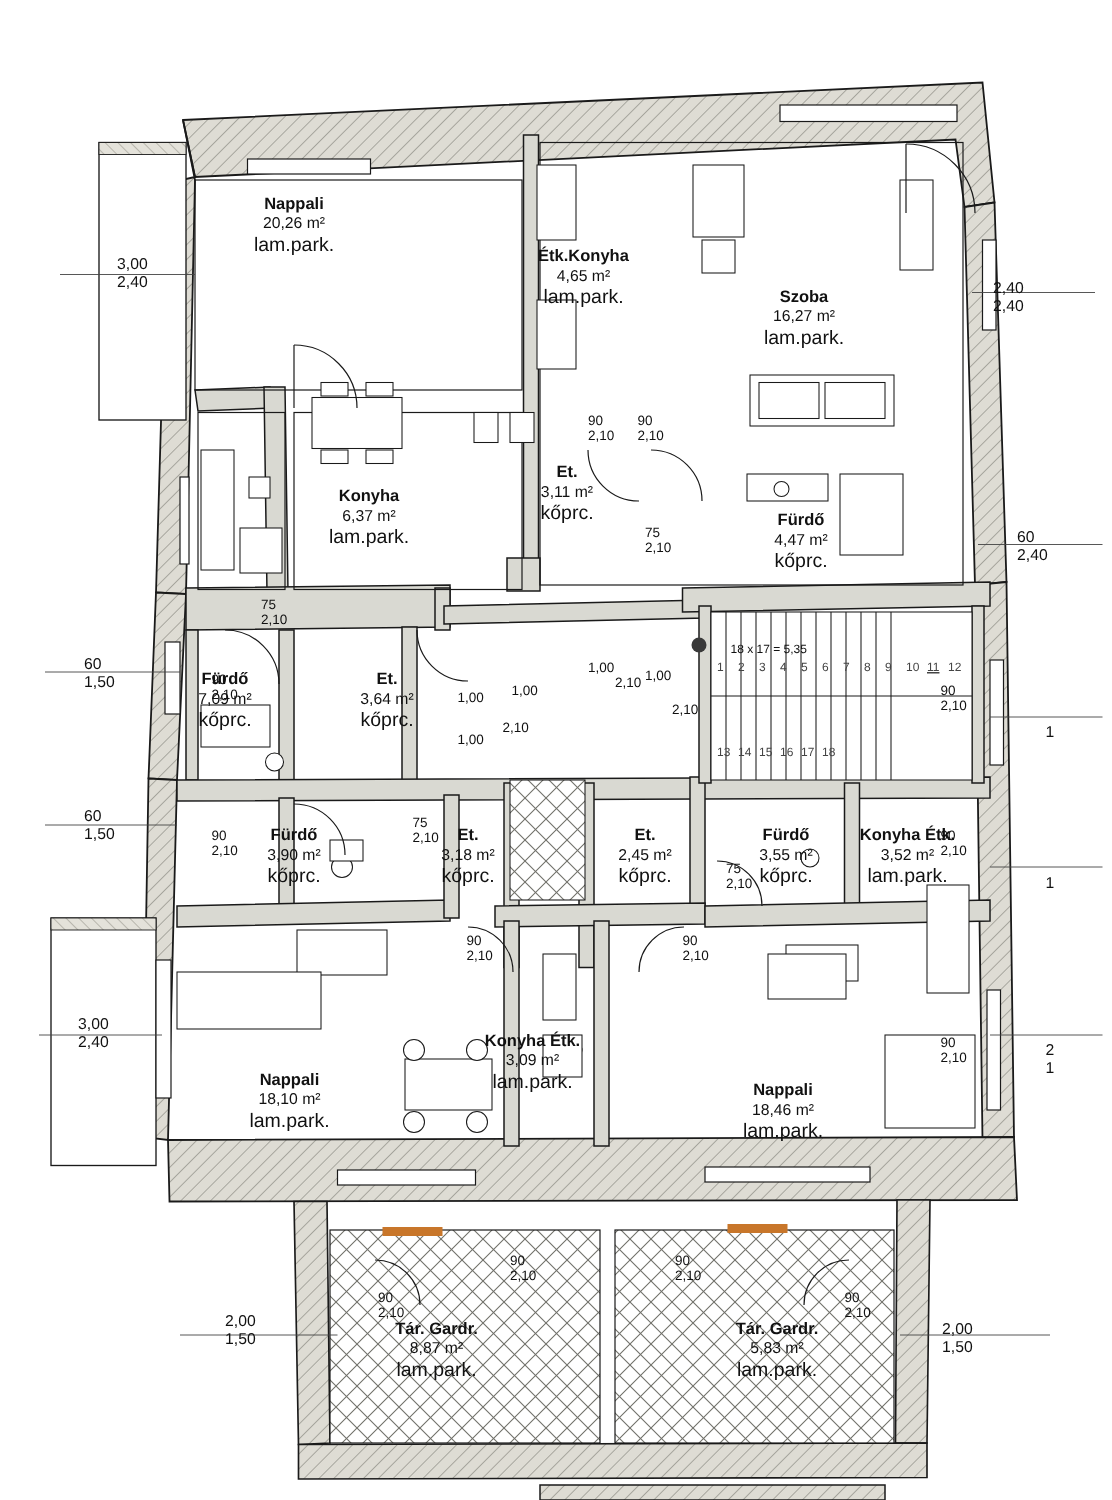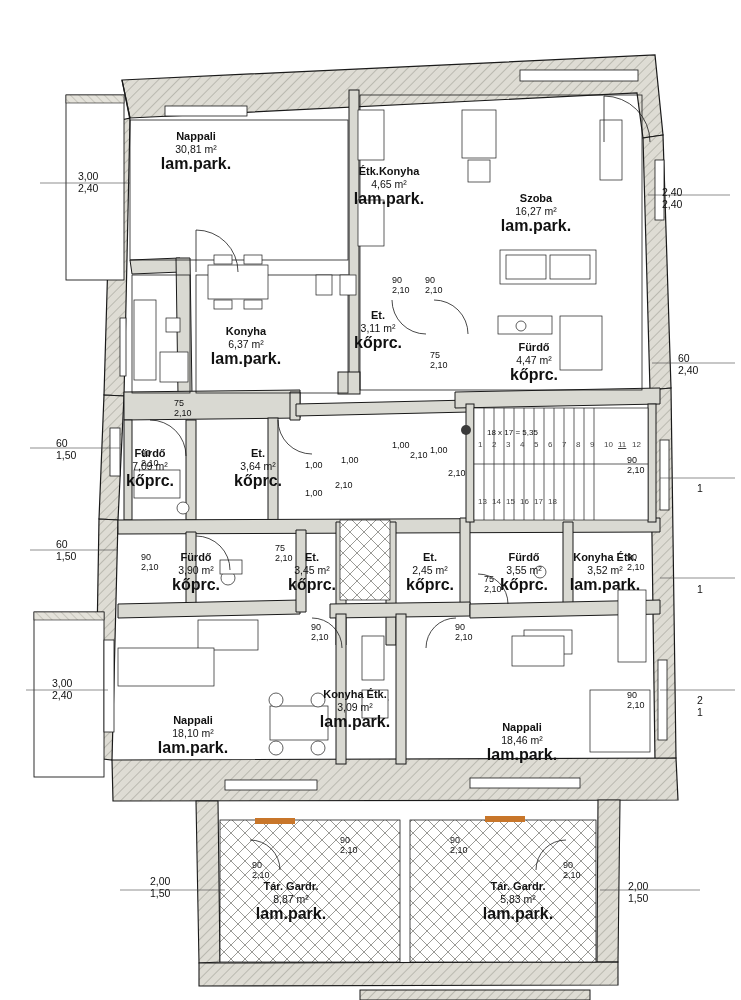--- a/index.html
+++ b/index.html
@@ -2,21 +2,21 @@
 <html><head>
 <meta charset="utf-8">
 <style>
   html,body{margin:0;padding:0;background:#ffffff;}
   body{width:741px;height:1000px;position:relative;overflow:hidden;
        font-family:"Liberation Sans", sans-serif;color:#111;}
   #plan{position:absolute;left:0;top:0;width:741px;height:1000px;}
   .lbl{position:absolute;white-space:nowrap;line-height:1.18;}
   .room{text-align:center;font-size:11px;font-weight:bold;}
   .room .a{font-weight:normal;font-size:10.5px;}
-  .room .f{font-weight:bold;font-size:16px;}
+  .room .f{font-weight:normal;font-size:13px;}
   .dim{position:absolute;font-size:10.5px;white-space:nowrap;}
   .small{font-size:9px;}
   .tiny{font-size:8px;}
 </style>
 </head>
 <body>
 
 <svg id="plan" viewBox="0 0 741 1000">
   <defs>
     <pattern id="hatch" width="7" height="7" patternUnits="userSpaceOnUse" patternTransform="rotate(45)">
@@ -229,21 +229,21 @@
       <line x1="660" y1="690" x2="735" y2="690"></line>
       <line x1="600" y1="890" x2="700" y2="890"></line>
       <line x1="120" y1="890" x2="225" y2="890"></line>
     </g>
   </g>
 </svg>
 
 <div id="labels">
     <div class="lbl room" style="left: 146px; top: 130px; width: 100px;">
       <div>Nappali</div>
-      <div class="a">30,81 m²</div>
+      <div class="a">20,26 m²</div>
       <div class="f">lam.park.</div>
     </div>
     <div class="lbl room" style="left: 339px; top: 165px; width: 100px;">
       <div>Étk.Konyha</div>
       <div class="a">4,65 m²</div>
       <div class="f">lam.park.</div>
     </div>
     <div class="lbl room" style="left: 486px; top: 192px; width: 100px;">
       <div>Szoba</div>
       <div class="a">16,27 m²</div>
@@ -274,21 +274,21 @@
       <div class="a">7,09 m²</div>
       <div class="f">kőprc.</div>
     </div>
     <div class="lbl room" style="left: 146px; top: 551px; width: 100px;">
       <div>Fürdő</div>
       <div class="a">3,90 m²</div>
       <div class="f">kőprc.</div>
     </div>
     <div class="lbl room" style="left: 262px; top: 551px; width: 100px;">
       <div>Et.</div>
-      <div class="a">3,45 m²</div>
+      <div class="a">3,18 m²</div>
       <div class="f">kőprc.</div>
     </div>
     <div class="lbl room" style="left: 380px; top: 551px; width: 100px;">
       <div>Et.</div>
       <div class="a">2,45 m²</div>
       <div class="f">kőprc.</div>
     </div>
     <div class="lbl room" style="left: 474px; top: 551px; width: 100px;">
       <div>Fürdő</div>
       <div class="a">3,55 m²</div>

